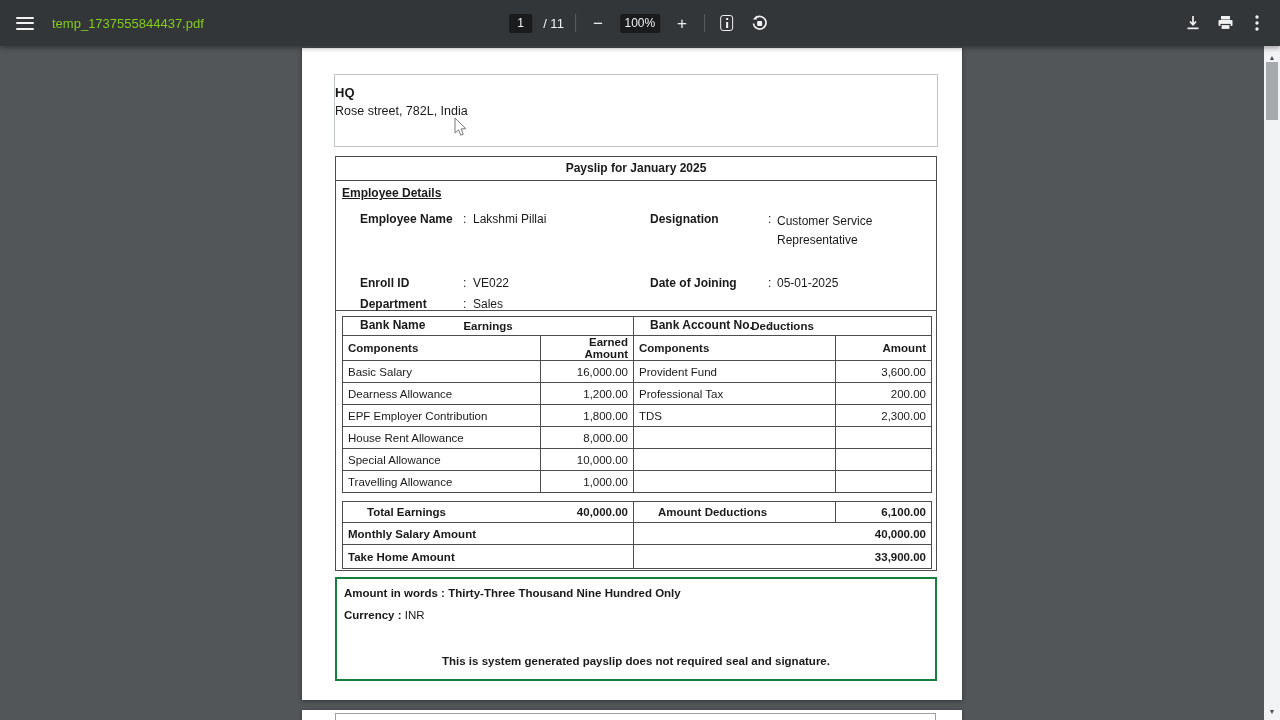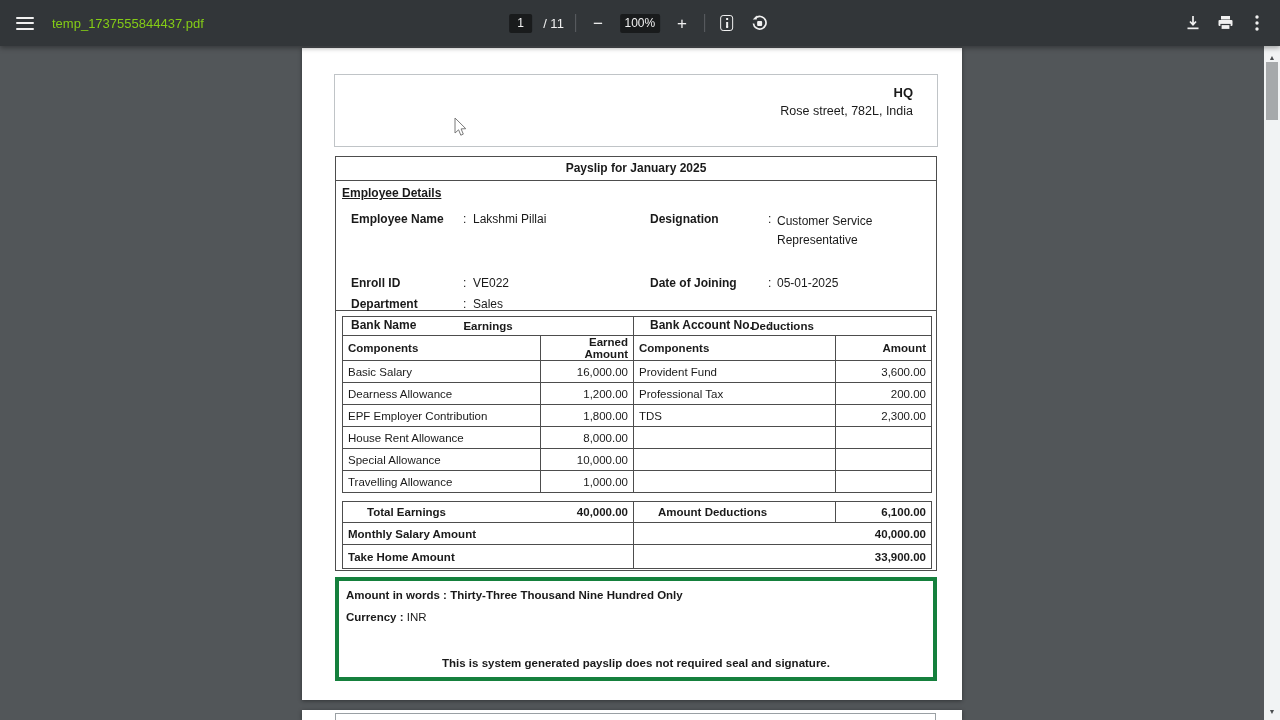--- a/index.html
+++ b/index.html
@@ -43,34 +43,34 @@
   .page1 { top:2px; height:652px; }
   .page2 { top:664px; height:10px; }
   .p2box { position:absolute; left:33px; top:3px; width:601px; height:8px;
            border:1px solid #9aa0a4; border-bottom:none; }
 
   
   .page { color:#1a1a1a; font-size:12px; }
   .b { font-weight:bold; }
 
   .header-box { position:absolute; left:32px; top:26px; width:604px; height:73px;
-                border:1px solid #c0c4c7; text-align:right; padding:10px 24px 0 0; }
+                border:1px solid #c0c4c7; padding:10px 8px 0 0; }
   .hq-name { font-size:13px; font-weight:bold; }
   .hq-addr { font-size:12.5px; margin-top:4px; }
 
   .main-box { position:absolute; left:33px; top:108px; width:602px; height:415px;
               border:1px solid #4d4d4d; }
   .title-row { height:24px; border-bottom:1px solid #4d4d4d; text-align:center;
                font-weight:bold; font-size:12px; line-height:23px; }
   .emp { position:relative; height:130px; border-bottom:1px solid #4d4d4d; }
   .emp-heading { position:absolute; left:6px; top:5px; font-weight:bold;
                  text-decoration:underline; font-size:12px; }
   .erow { position:absolute; left:0; right:0; }
   .erow span { position:absolute; white-space:nowrap; }
-  .el { left:15px; font-weight:bold; }
+  .el { left:24px; font-weight:bold; }
   .ec { left:127px; }
   .ev { left:137px; }
   .rl { left:314px; font-weight:bold; }
   .rc { left:432px; }
   .rv { left:441px; }
   .wrapv { white-space:normal !important; width:132px; line-height:19px; }
 
   table.slip { border-collapse:collapse; margin-left:6px; width:589px;
                font-size:11.5px; table-layout:fixed; }
   .slip td, .slip th { border:1px solid #4d4d4d; padding:0 5px; color:#1a1a1a; }
@@ -80,21 +80,21 @@
   .etable .dr td { height:22px; }
   .num { text-align:right; }
   .totals { margin-top:8px; }
   .totals td { font-weight:bold; }
   .totals .t1 td { height:21px;padding-left:24px; }
   .totals .t2 td { height:22px; }
   .totals .t3 td { height:24px; }
   .splitcell { display:flex; justify-content:space-between; align-items:center; }
 
   .footer-box { position:absolute; left:33px; top:529px; width:602px; height:104px;
-                border:4px solid #15803d; font-size:11.5px; }
+                border:2px solid #15803d; font-size:11.5px; }
   .fline1 { position:absolute; left:7px; top:8px; font-weight:bold; }
   .fline2 { position:absolute; left:7px; top:30px; }
   .fnote  { position:absolute; left:0; right:0; top:76px; text-align:center; font-weight:bold; }
 
   
   .scrollbar { position:absolute; top:46px; right:0; width:16px; height:674px;
                background:#f1f3f4; z-index:25; }
   .sb-arrow { position:absolute; left:0; width:16px; height:14px; display:flex;
               align-items:center; justify-content:center; font-size:7px; color:#4a4d50;
               cursor:pointer; }

